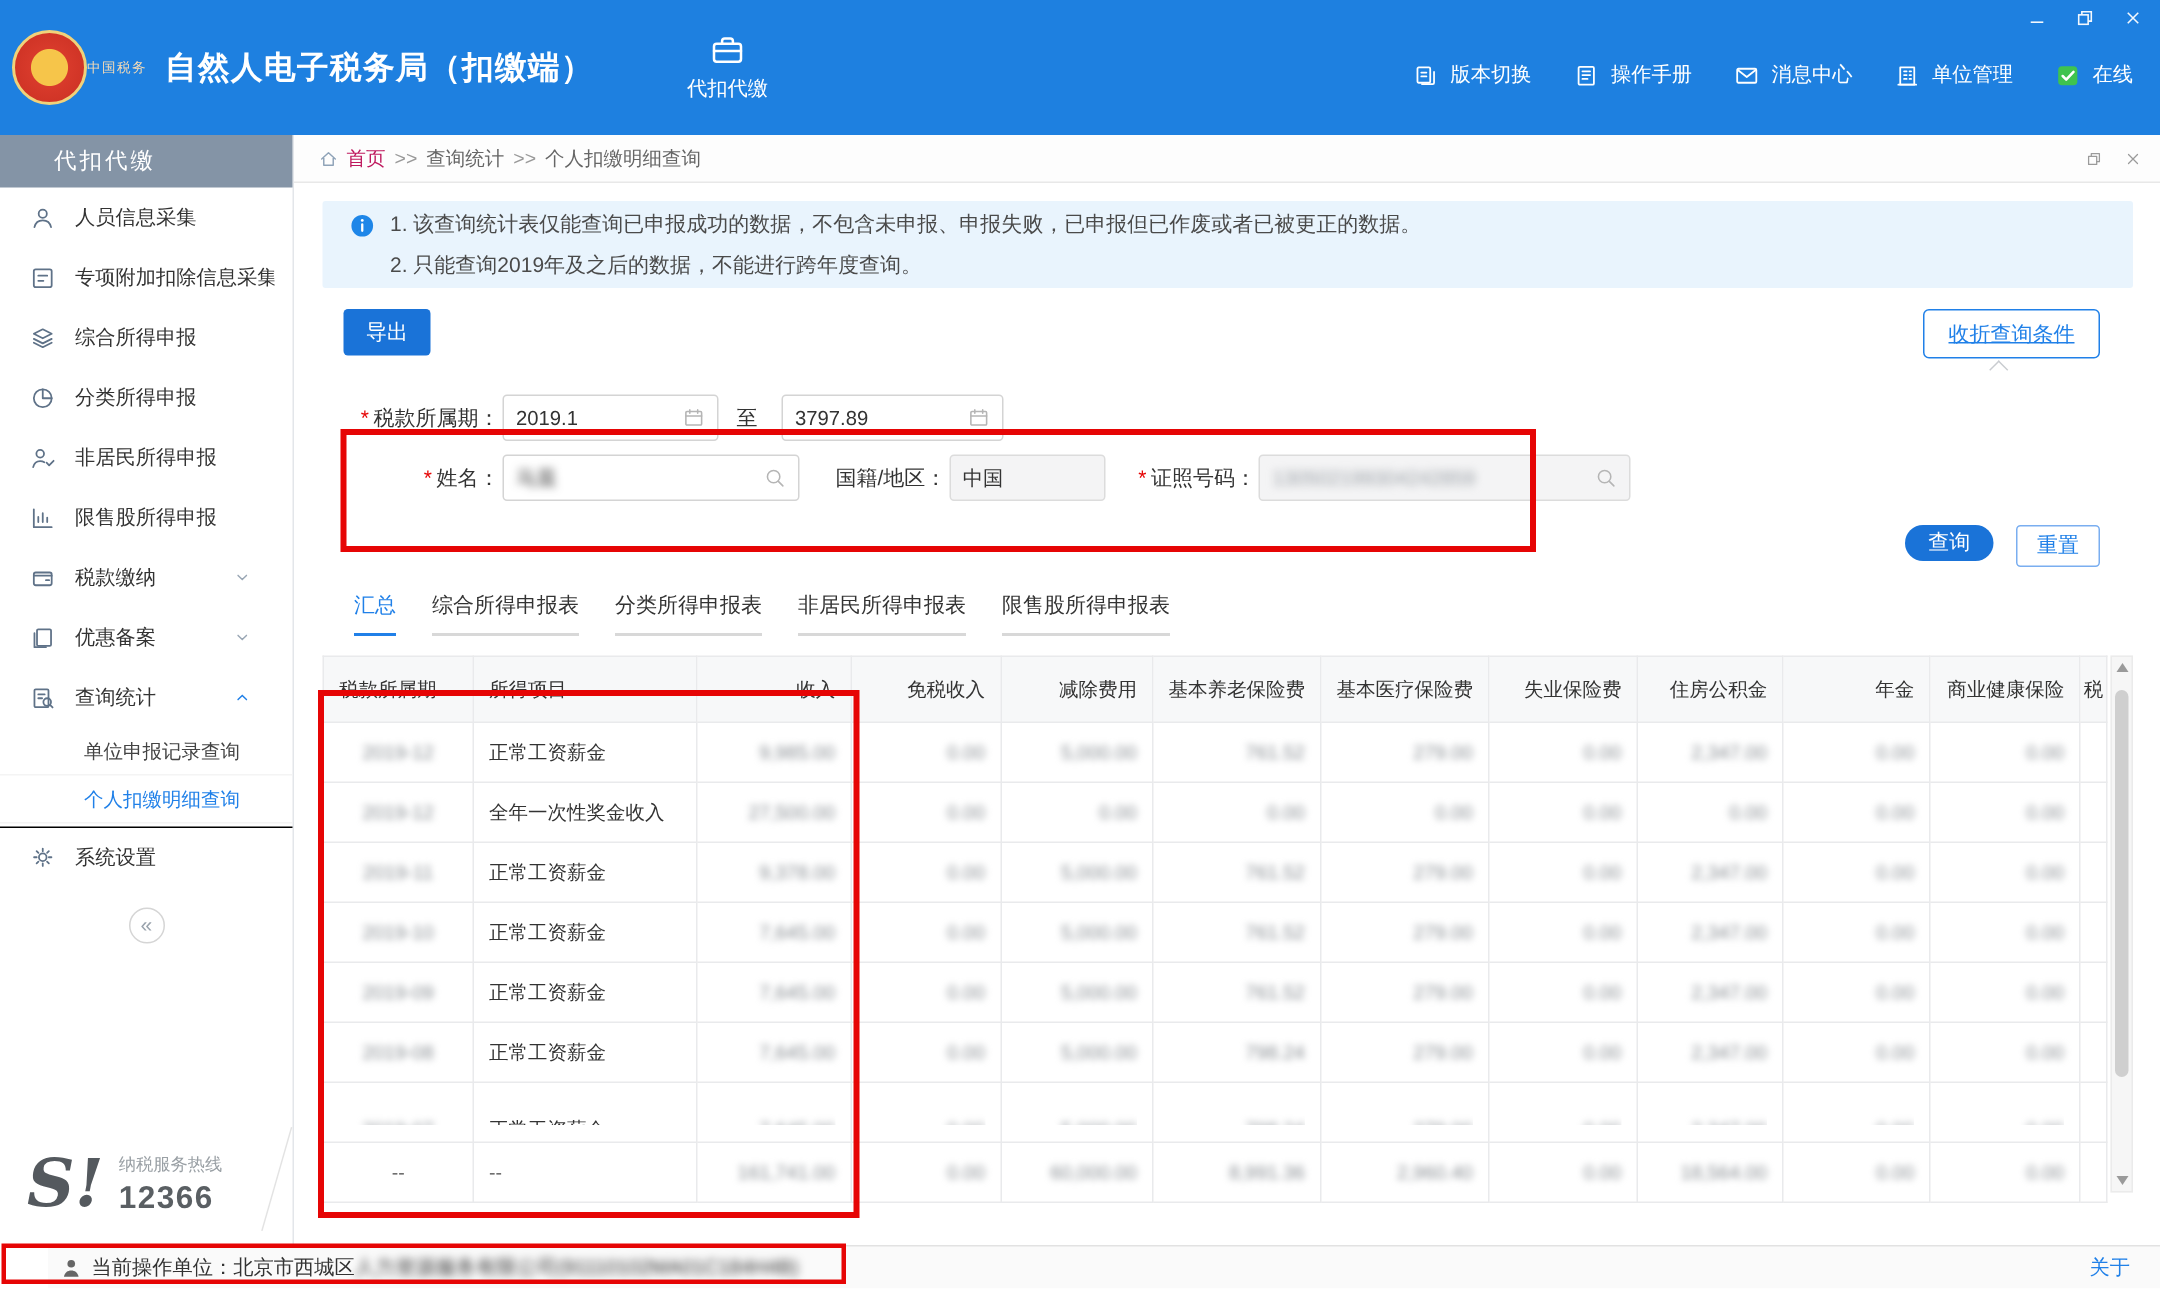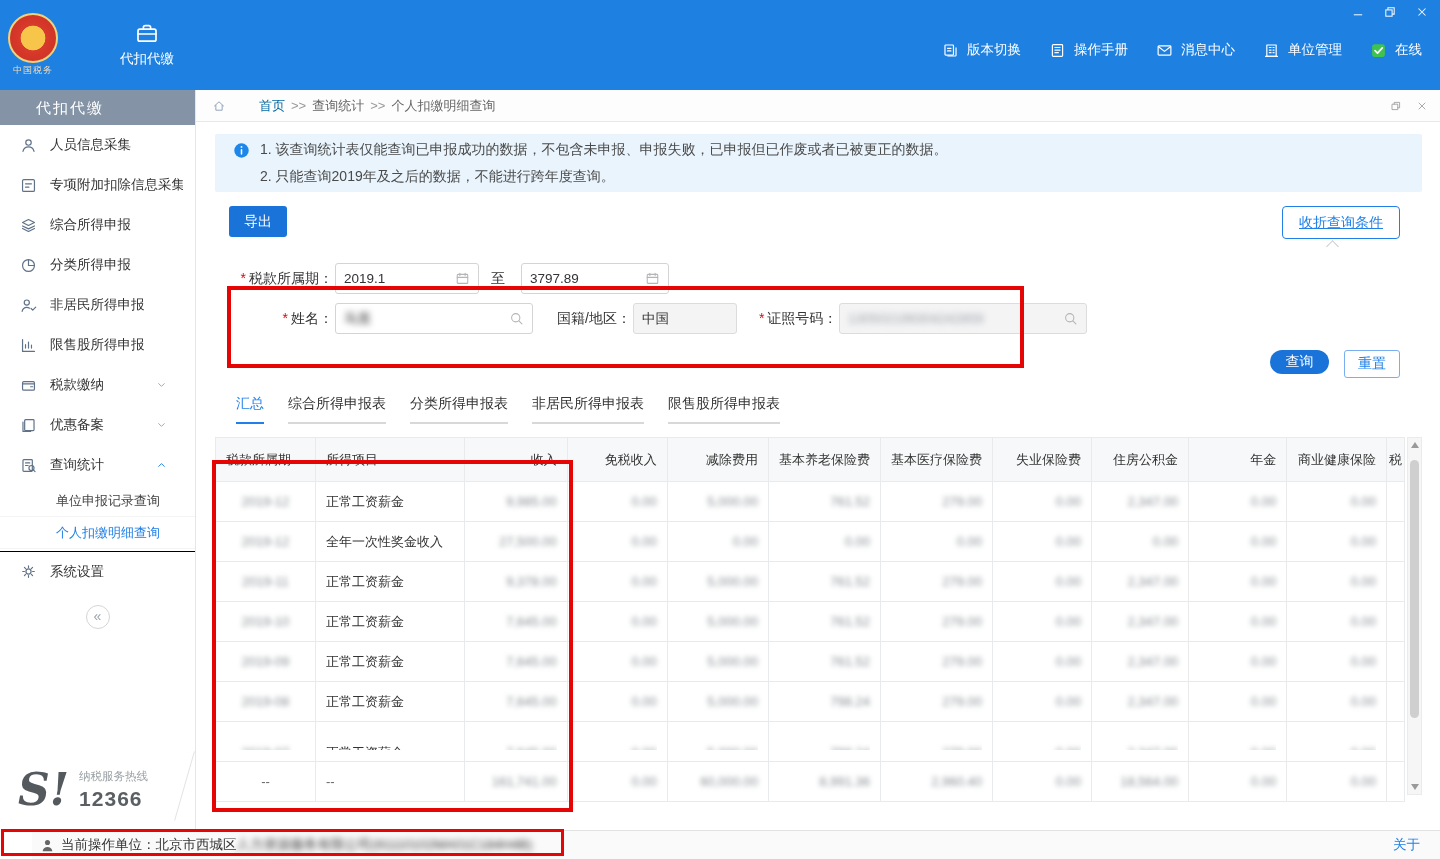--- a/index.html
+++ b/index.html
@@ -5,21 +5,21 @@
 *{margin:0;padding:0;box-sizing:border-box;}
 html,body{width:1440px;height:859px;overflow:hidden;}
 body{font-family:"Liberation Sans","DejaVu Sans",sans-serif;font-size:14px;color:#333;background:#fff;}
 .app{position:relative;width:1440px;height:859px;display:flex;flex-direction:column;}
 
 
 .topbar{flex:0 0 90px;background:#1e80e0;color:#fff;display:flex;align-items:center;position:relative;}
 .win-controls{position:absolute;top:5px;right:10px;display:flex;gap:16px;}
 .win-btn{width:16px;height:14px;cursor:pointer;opacity:.95;}
 .win-btn svg{width:100%;height:100%;stroke:#fff;fill:none;stroke-width:1.5;}
-.logo{margin-left:8px;display:flex;flex-direction:column;align-items:center;}
+.logo{margin-left:8px;display:flex;flex-direction:row;align-items:center;}
 .logo-circle{width:50px;height:50px;border-radius:50%;border:2px solid #f0d27a;background:radial-gradient(circle,#f6c54a 0%,#f6c54a 37%,#d83a2b 39%,#c92f22 100%);}
 .logo-caption{font-size:9px;color:#f8dcb6;margin-top:1px;letter-spacing:1px;}
 .app-title{font-size:21px;font-weight:600;margin-left:12px;letter-spacing:1px;}
 .module-tab{margin-left:52px;display:flex;flex-direction:column;align-items:center;gap:4px;cursor:pointer;padding:4px 10px;}
 .module-tab .ic{width:24px;height:24px;}
 .module-tab .mlabel{font-size:13.5px;}
 .top-menu{margin-left:auto;margin-right:18px;display:flex;align-items:center;gap:28px;padding-top:10px;}
 .menu-item{display:flex;align-items:center;gap:8px;font-size:13.5px;cursor:pointer;white-space:nowrap;}
 .menu-item .ic{width:17px;height:17px;}
 .ic svg{width:100%;height:100%;stroke:currentColor;fill:none;stroke-width:1.4;stroke-linecap:round;stroke-linejoin:round;}
@@ -42,21 +42,21 @@
 .hotline-logo{font-family:"DejaVu Serif","Liberation Serif",serif;font-style:italic;font-weight:bold;font-size:44px;color:#54595e;line-height:1;}
 .hotline-text{display:flex;flex-direction:column;gap:3px;}
 .hotline-label{font-size:11.5px;color:#9aa0a5;}
 .hotline-number{font-size:21px;font-weight:bold;color:#5a5f63;letter-spacing:1px;}
 .hotline-diag{position:absolute;right:10px;bottom:8px;width:1px;height:72px;background:#e3e3e3;transform:rotate(16deg);}
 
 
 .main{flex:1;display:flex;flex-direction:column;min-width:0;background:#fff;}
 .crumb-bar{flex:0 0 32px;display:flex;align-items:center;padding:0 12px 0 16px;font-size:13px;color:#666;border-bottom:1px solid #e8e8e8;background:#fdfdfd;}
 .crumb-bar .ic{width:14px;height:14px;color:#8fa3b8;margin-right:5px;}
-.crumb-home{color:#0369a1;cursor:pointer;margin-left:28px;}
+.crumb-home{color:#be185d;cursor:pointer;}
 .crumb-sep{margin:0 6px;color:#999;}
 .panel-controls{margin-left:auto;display:flex;gap:14px;}
 .panel-controls .ic{width:12px;height:12px;color:#9a9a9a;cursor:pointer;margin:0;}
 .content{flex:1;padding:12px 18px 0 19px;position:relative;overflow:hidden;}
 
 .notice{background:#e9f4fd;border-radius:2px;padding:2px 16px;display:flex;}
 .notice .info-ic{width:17px;height:17px;flex:0 0 17px;margin:6px 0 0 2px;}
 .notice-lines{margin-left:10px;line-height:27px;font-size:14px;color:#4a4a4a;}
 
 .toolbar{margin-top:14px;height:31px;display:flex;justify-content:space-between;align-items:flex-start;padding:0 22px 0 14px;position:relative;}
@@ -120,20 +120,21 @@
 </head>
 <body>
 
 <div class="app">
 
   <header class="topbar">
     <div class="logo">
       <div class="logo-circle"></div>
       <div class="logo-caption">中国税务</div>
     </div>
+    <div class="app-title">自然人电子税务局（扣缴端）</div>
     <div class="module-tab">
       <span class="ic" id="module-tab-icon"><svg viewBox="0 0 20 20">
             <rect x="2.5" y="6" width="15" height="10" rx="1.5"></rect>
             <path d="M7 6V4.5A1.5 1.5 0 018.5 3h3A1.5 1.5 0 0113 4.5V6M2.5 10h15"></path>
           </svg></span>
       <span class="mlabel">代扣代缴</span>
     </div>
     <nav class="top-menu" id="top-menu">
         <div class="menu-item">
           <span class="ic"><svg viewBox="0 0 20 20">

